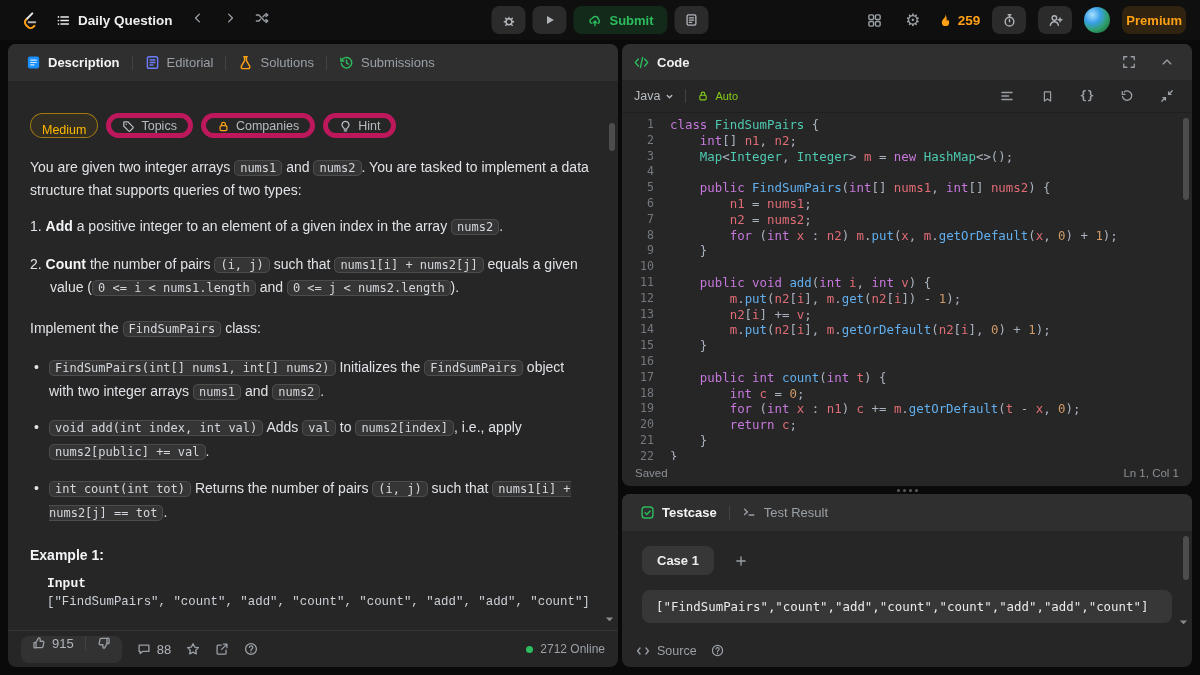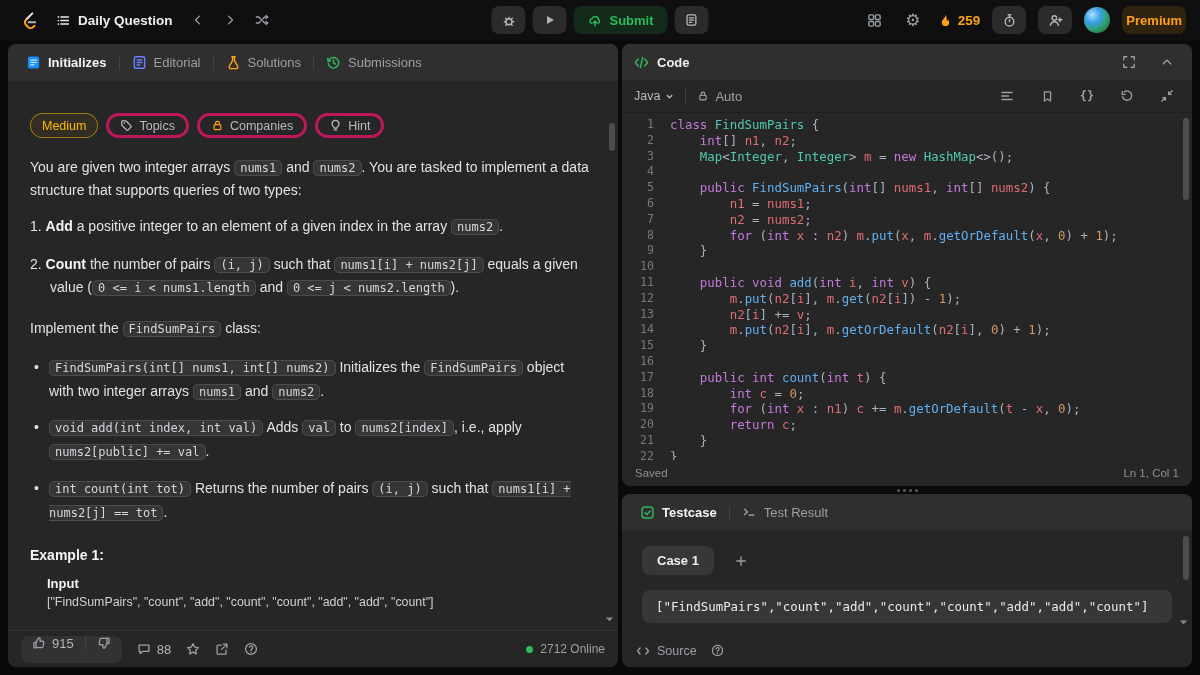--- a/index.html
+++ b/index.html
@@ -3,21 +3,21 @@
 <meta charset="utf-8">
 <style>
 *{margin:0;padding:0;box-sizing:border-box}
 html,body{width:1200px;height:675px;overflow:hidden}
 body{background:#0a0a0a;font-family:"Liberation Sans","DejaVu Sans",sans-serif;color:#e8e8e8;font-size:13px;position:relative}
 button{background:none;border:none;color:inherit;font:inherit;cursor:pointer;padding:0}
 svg{display:block;fill:none;stroke:currentColor;stroke-width:1.5;stroke-linecap:round;stroke-linejoin:round}
 
 
 .topbar{height:40px;background:#0f0f0f;display:flex;align-items:center;padding:0 14px;position:relative;z-index:5}
-.tb-left{display:flex;align-items:center;gap:6px}
+.tb-left{display:flex;gap:6px}
 .logo-btn{display:grid;place-items:center;width:30px;height:30px}
 .nav-btn{display:flex;align-items:center;gap:7px;color:#ededed;font-weight:600;font-size:13.5px;padding:4px 6px;border-radius:6px}
 .ibtn{display:grid;place-items:center;width:26px;height:26px;color:#9aa0a6;border-radius:6px}
 .tb-center{position:absolute;left:50%;top:50%;transform:translate(-50%,-50%);display:flex;gap:7px}
 .tb-chip{height:28px;min-width:34px;background:#2b2b2b;border-radius:8px;display:flex;align-items:center;justify-content:center;color:#b0b4b9}
 .submit-btn{background:rgba(44,187,93,.16);color:#2cbb5d;padding:0 14px;gap:7px;font-weight:700;font-size:13px}
 .tb-right{margin-left:auto;display:flex;align-items:center;gap:12px}
 .streak{display:flex;align-items:center;gap:5px;color:#ffa116;font-weight:600;font-size:13.5px}
 .avatar{width:26px;height:26px;border-radius:50%;background:radial-gradient(circle at 32% 30%,#a8e0ff 0%,#3aa0e8 32%,#2f9e68 62%,#14532d 100%)}
 .premium-btn{height:28px;background:rgba(255,161,22,.14);color:#ffa116;border-radius:8px;padding:0 4px;display:flex;align-items:center;font-weight:600;font-size:13px}
@@ -37,48 +37,48 @@
 .ptab{display:flex;align-items:center;gap:7px;padding:0 10px;height:100%;font-size:13px;color:#9aa0a6}
 .ptab.active{color:#f3f4f6;font-weight:600}
 .vdiv{width:1px;height:14px;background:#434343;flex:none}
 
 
 .desc-content{flex:1;overflow:hidden;padding:17px 26px 0 22px;position:relative}
 .title-row{display:flex;align-items:flex-start;justify-content:space-between}
 .page-title{font-size:19.5px;font-weight:700;color:#f5f6f7;letter-spacing:.1px}
 .solved{display:flex;align-items:center;gap:7px;color:#aeb4bb;font-size:13px;margin-top:3px;flex:none}
 .chips{display:flex;align-items:center;gap:8px;margin-top:15px}
-.chip{height:25px;padding:0 11px;border-radius:999px;display:inline-flex;align-items:center;gap:6px;font-size:12.5px}
+.chip{height:25px;padding:0 11px;border-radius:999px;display:inline-flex;align-items:flex-end;gap:6px;font-size:12.5px}
 .diff-medium{color:#ffb800;border:1px solid rgba(255,184,0,.55);background:rgba(255,184,0,.06)}
-.meta-chip{color:#b7bcc2;border:3px solid #be185d}
+.meta-chip{color:#b7bcc2;border:5px solid #be185d}
 .dpar{margin-top:18px;font-size:14px;line-height:1.62;color:#dfe2e6}
 .ditem{margin-top:14px;font-size:14px;line-height:1.66;color:#dfe2e6;padding-left:20px;text-indent:-20px}
 .dbullets{margin-top:16px}
 .dbullet{position:relative;padding-left:19px;margin-bottom:13px;font-size:14px;line-height:1.7;color:#dfe2e6}
 .dbullet::before{content:"•";position:absolute;left:4px;top:0;color:#dfe2e6}
 .cspan{font-family:"DejaVu Sans Mono",monospace;font-size:12px;background:rgba(255,255,255,.07);border:1px solid rgba(247,250,255,.12);border-radius:5px;padding:0 5px;color:#d4d8dd}
 .bseg{font-weight:700;color:#f3f4f6}
 .ex-label{margin-top:22px;font-size:14px;font-weight:700;color:#f3f4f6}
-.exblock{margin-top:11px;padding-left:17px;font-family:Liberation Sans, sans-serif;font-size:12.4px;line-height:1.5;color:#ccd1d7}
+.exblock{margin-top:11px;padding-left:17px;font-family:Liberation Mono, monospace;font-size:12.4px;line-height:1.5;color:#ccd1d7}
 .exblock .xl{font-weight:700;color:#f3f4f6;font-size:13px}
 .xline{white-space:pre-wrap}
 .desc-footer{flex:none;height:37px;border-top:1px solid #333;display:flex;align-items:center;padding:0 13px;gap:15px;color:#9aa0a6}
 .vote-group{display:flex;align-items:flex-start;gap:11px;background:rgba(255,255,255,.06);border-radius:8px;height:27px;padding:0 11px}
 .cnt{font-size:13px;color:#b0b6bc}
 .foot-item{display:flex;align-items:center;gap:6px}
 .online{margin-left:auto;display:flex;align-items:center;gap:7px;font-size:12px;color:#9aa0a6}
 .dot{width:7px;height:7px;border-radius:50%;background:#2cbb5d}
 
 
 .code-head{flex:none;height:36px;background:#2f2f2f;display:flex;align-items:center;padding:0 12px;gap:8px}
 .code-title{font-size:13px;font-weight:600;color:#f0f1f3}
 .head-right{margin-left:auto;display:flex;align-items:center;gap:12px;color:#9aa0a6}
 .toolbar{flex:none;height:33px;display:flex;align-items:center;padding:0 12px;gap:11px;border-bottom:1px solid #1f1f1f}
 .lang-btn{display:flex;align-items:center;gap:5px;color:#b7bcc2;font-size:12.5px}
-.auto-btn{display:flex;align-items:center;gap:6px;color:#a3a3a3;font-size:13px}
+.auto-btn{display:flex;align-items:center;gap:6px;color:#84cc16;font-size:11px}
 .tool-right{margin-left:auto;display:flex;align-items:center;gap:14px;color:#9aa0a6}
 .braces-txt{font-family:"DejaVu Sans Mono",monospace;font-size:12px;font-weight:600}
 .editor{flex:1;display:flex;padding-top:4px;font-family:"DejaVu Sans Mono",monospace;font-size:12.4px;line-height:15.8px;overflow:hidden}
 .gutter{width:48px;flex:none;text-align:right;padding-right:16px;color:#74797f}
 .ln{height:15.8px;font-size:11.6px}
 .lines{flex:1;color:#abb2bf;white-space:pre;overflow:hidden}
 .cl{height:15.8px}
 .tk-k{color:#c678dd}
 .tk-t{color:#4ec9b0}
 .tk-v{color:#e06c75}
@@ -209,21 +209,21 @@
 
 <div class="main">
 
   <section class="panel left-panel">
     <div class="phead">
       <button class="ptab active">
         <svg viewBox="0 0 16 16" width="15" height="15">
           <rect x="2" y="1.6" width="12" height="12.8" rx="2.4" fill="#1990ff" stroke="none"></rect>
           <path d="M5 5.4h6M5 8h6M5 10.6h3.5" stroke="#cfe6ff" stroke-width="1.3"></path>
         </svg>
-        <span>Initializes</span>
+        <span>Description</span>
       </button>
       <span class="vdiv"></span>
       <button class="ptab">
         <svg viewBox="0 0 16 16" width="15" height="15" style="color:#6c7dfc">
           <rect x="2.5" y="1.8" width="11" height="12.4" rx="2"></rect>
           <path d="M5.4 5.4h5.2M5.4 8h5.2M5.4 10.6h3"></path>
         </svg>
         <span>Editorial</span>
       </button>
       <span class="vdiv"></span>

